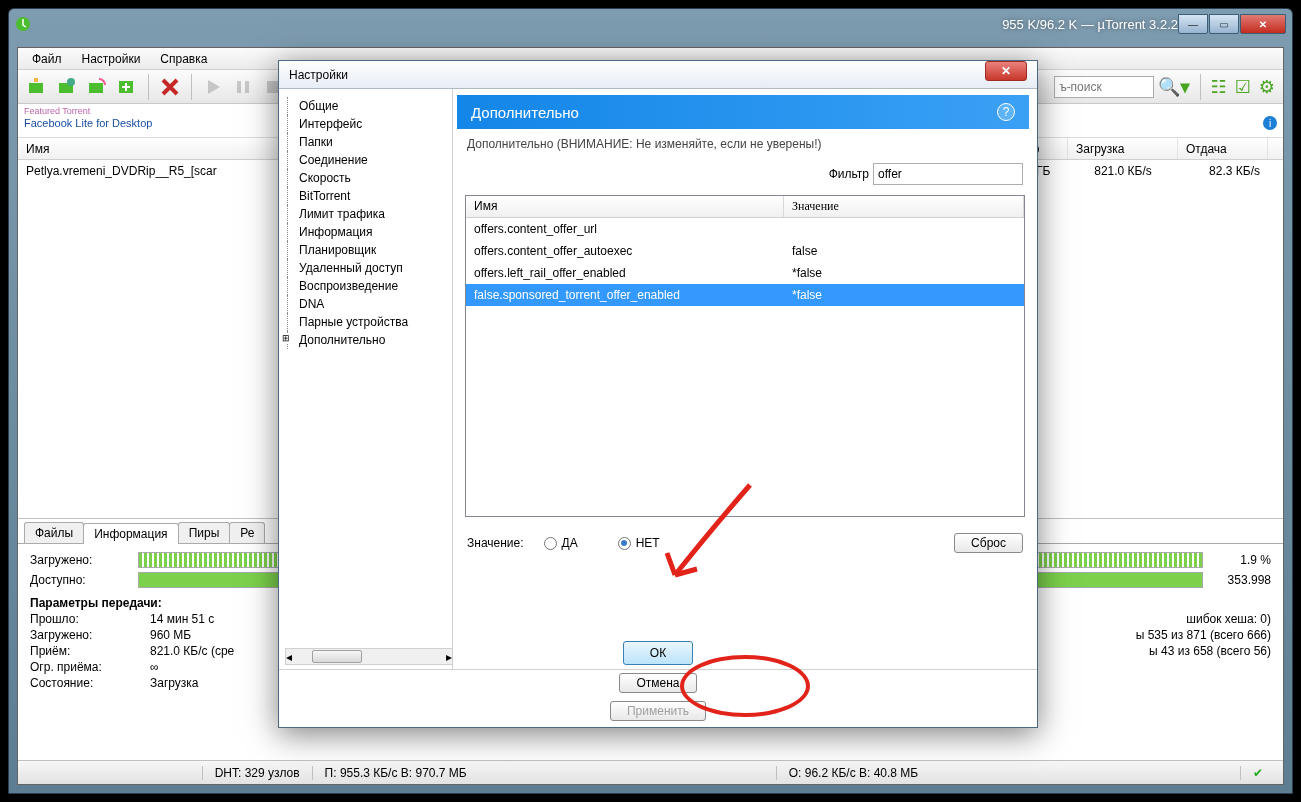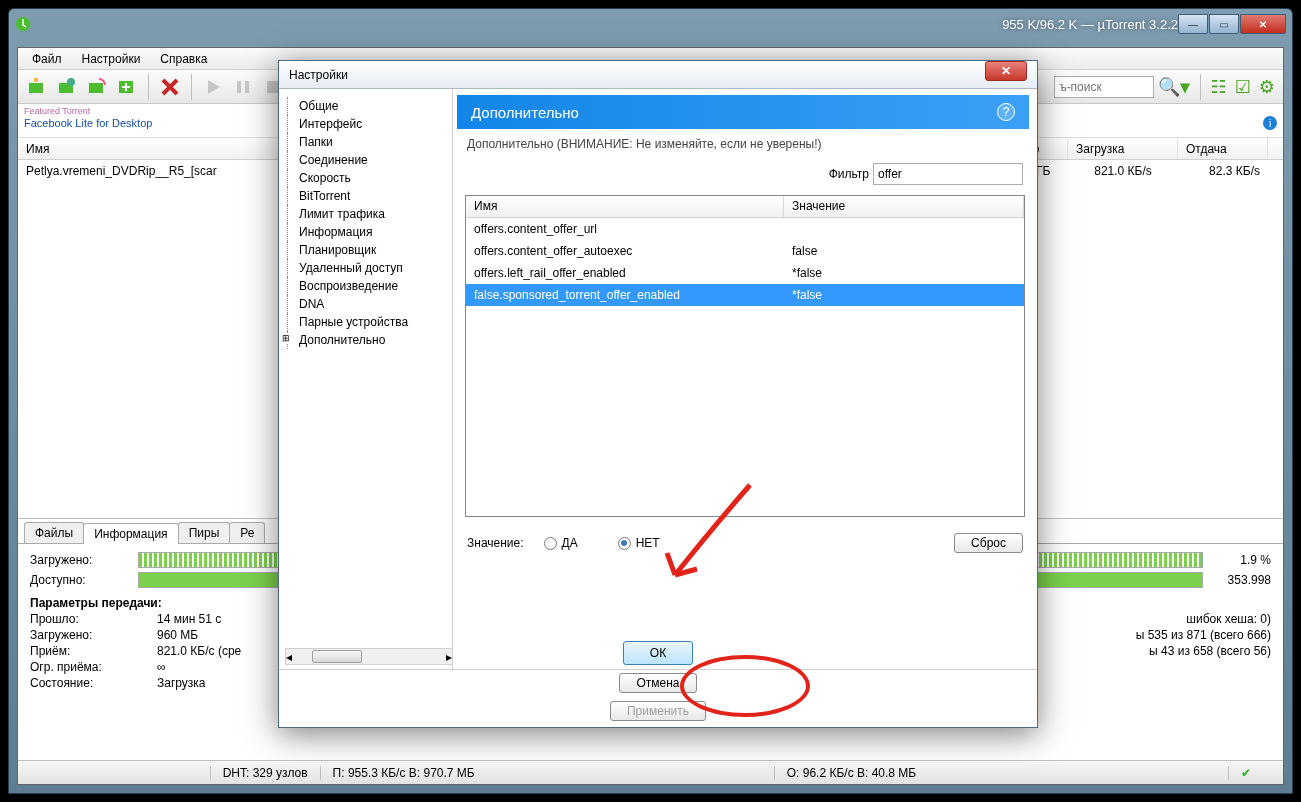--- a/index.html
+++ b/index.html
@@ -39,23 +39,23 @@
   .tab { padding: 3px 10px; border: 1px solid #aaa; border-bottom: none; background: #f0f0f0; margin-right: -1px; font-size: 12px; border-radius: 3px 3px 0 0; }
   .tab.active { background: #fff; position: relative; top: 1px; }
   .tabbody { border-top: 1px solid #aaa; padding: 8px 12px; font-size: 12px; }
   .tabbody .row { display: flex; align-items: center; margin-bottom: 4px; }
   .tabbody .lbl { width: 100px; }
   .progbar { height: 16px; flex:1; background: repeating-linear-gradient(90deg, #7bd14b 0 3px, #fff 3px 5px); border: 1px solid #aaa; margin: 0 8px; }
   .percent { width: 60px; text-align: right; }
   .params { margin-top: 8px; }
   .params .prow { display: flex; margin-bottom: 2px; }
   .params .plbl { width: 120px; }
-  .params .pval { width: 200px; margin-left: 7px; }
-  
-  .statusbar { position: absolute; bottom: 0; left: 0; right: 0; height: 24px; background: linear-gradient(to bottom, #f7f7f7, #e3e3e3); border-top: 1px solid #c0c0c0; display: flex; align-items: center; padding: 0 20px; font-size: 12px; }
+  .params .pval { width: 200px; }
+  
+  .statusbar { position: absolute; bottom: 0; left: 0; right: 0; height: 24px; background: linear-gradient(to bottom, #f7f7f7, #e3e3e3); border-top: 1px solid #c0c0c0; display: flex; align-items: center; padding: 0 8px; font-size: 12px; }
   .statusbar .cell { padding: 0 12px; border-left: 1px solid #c0c0c0; }
   .statusbar .cell:first-child { border-left: none; }
   
   
   .dialog { position: absolute; top: 60px; left: 278px; width: 760px; height: 668px; background: #fff; border: 1px solid #4a6a85; box-shadow: 0 6px 30px rgba(0,0,0,0.5); }
   .dlg-title { height: 28px; background: linear-gradient(to bottom, #fefefe, #e7edf5); border-bottom: 1px solid #b0b8c0; display: flex; align-items: center; padding: 0 10px; font-size: 12px; }
   .dlg-title .spacer { flex: 1; }
   .dlg-close { width: 42px; height: 20px; background: linear-gradient(to bottom, #e9817c, #c8372a); color: #fff; border-radius: 3px; display: flex; align-items: center; justify-content: center; font-weight: bold; border: 1px solid #9c2c22; position: relative; top: -4px; }
   .dlg-body { display: flex; height: 580px; }
   .dlg-tree { width: 174px; border-right: 1px solid #d0d0d0; padding: 8px 4px; overflow: hidden; }
@@ -69,21 +69,21 @@
   .section-hdr { height: 34px; background: linear-gradient(to right, #1386e8, #3aa0f5); color: #fff; font-size: 15px; display: flex; align-items: center; padding: 0 14px; margin: 6px 8px 0 4px; }
   .section-hdr .help { width:18px; height:18px; border-radius:50%; background:#5db3f5; border:1px solid #fff; color:#fff; font-size:12px; display:flex; align-items:center; justify-content:center; margin-left:auto; }
   .warn { padding: 8px 14px; font-size: 12px; color: #444; }
   .filter-row { display: flex; align-items: center; padding: 4px 14px; justify-content: flex-end; }
   .filter-row label { margin-right: 4px; font-size: 12px; }
   .filter-row input { width: 150px; height: 22px; border: 1px solid #abadb3; padding: 0 4px; font-size: 12px; }
   
   .adv-table { margin: 6px 12px; border: 1px solid #828790; height: 322px; background: #fff; }
   .adv-hdr { height: 22px; background: linear-gradient(to bottom,#fff,#f0f0f0); border-bottom: 1px solid #d0d0d0; display: flex; }
   .adv-hdr .c { padding: 3px 8px; border-right: 1px solid #d8d8d8; font-size: 12px; }
-  .adv-hdr .c1 { width: 318px; } .adv-hdr .c2 { flex:1; }
+  .adv-hdr .c1 { width: 318px; } .adv-hdr .c2 { flex:1;font-family:Liberation Serif, serif; }
   .adv-row { display: flex; height: 22px; align-items: center; font-size: 12px; }
   .adv-row .c { padding: 0 8px; } .adv-row .c1 { width: 318px; } .adv-row .c2 { flex:1; }
   .adv-row.sel { background: #3399ff; color: #fff; }
   
   .value-row { display: flex; align-items: center; padding: 10px 14px; font-size: 12px; }
   .value-row .vlbl { margin-right: 20px; }
   .radio { display: inline-flex; align-items: center; margin-right: 40px; }
   .radio .dot { width: 13px; height: 13px; border-radius: 50%; border: 1px solid #777; margin-right: 5px; display:flex; align-items:center; justify-content:center; background:#fff; }
   .radio.checked .dot::after { content:""; width:6px; height:6px; border-radius:50%; background:#3b7dc5; }
   .btn { padding: 2px 16px; border: 1px solid #8a8a8a; background: linear-gradient(to bottom,#fff,#e8e8e8); border-radius: 3px; font-size: 12px; }

